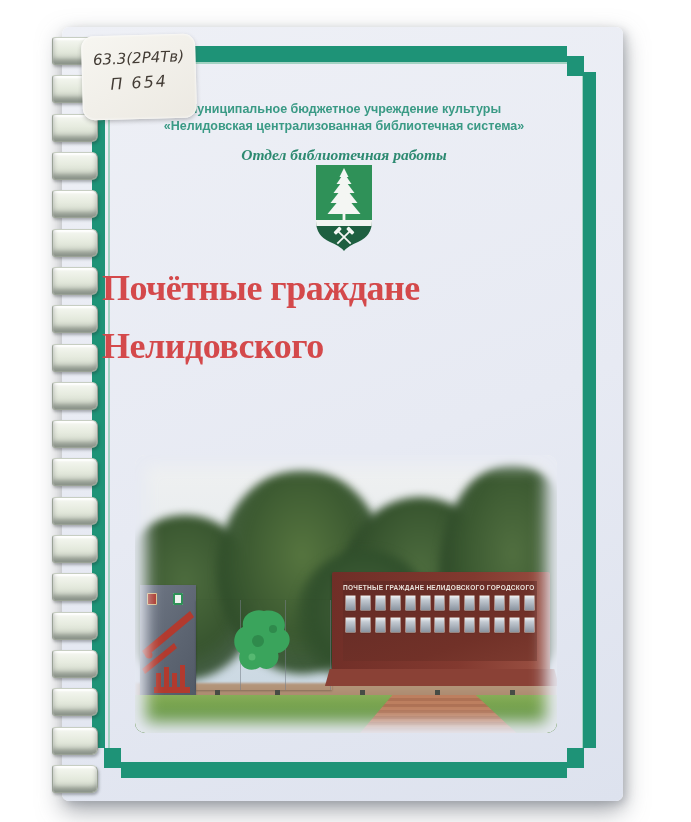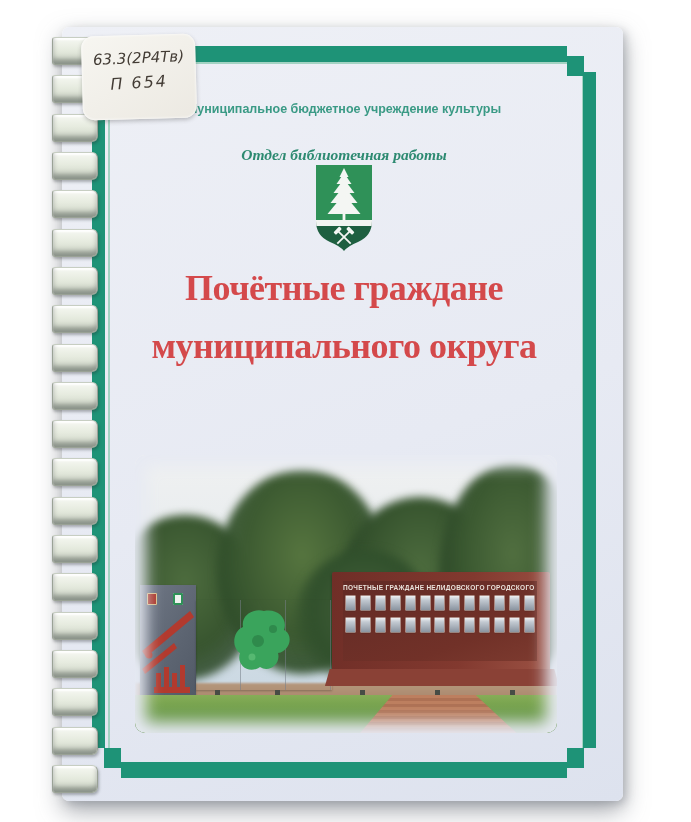--- a/index.html
+++ b/index.html
@@ -43,21 +43,21 @@
   .sticker .l2{margin-top:6px;font-size:16px;font-style:italic;letter-spacing:2px;transform:rotate(-2deg);}
   
   .hdr{position:absolute;left:60px;top:74px;width:444px;text-align:center;
     color:var(--header-green);font-weight:bold;font-size:12.5px;line-height:17px;}
   .dept{position:absolute;left:60px;top:119px;width:444px;text-align:center;
     color:var(--dept-green);font-weight:bold;font-style:italic;font-size:15.5px;
     font-family:"Liberation Serif",serif;}
   
   .arms{position:absolute;left:251px;top:136px;width:62px;height:90px;}
   
-  .title{position:absolute;left:40px;top:232px;width:484px;text-align:center;
+  .title{position:absolute;left:40px;top:232px;width:484px;text-align:left;
     color:var(--title-red);font-family:"Liberation Serif",serif;font-weight:bold;
     font-size:36px;line-height:58px;letter-spacing:-0.5px;}
   
   .photo{position:absolute;left:73px;top:428px;width:422px;height:278px;border-radius:10px;
     overflow:hidden;
     background:linear-gradient(180deg,#f0f1f1 0%,#e6ebee 38%,#cfdbe4 72%,#c6d5e1 100%);}
   .photo::after{content:'';position:absolute;inset:0;z-index:12;border-radius:10px;
     box-shadow:inset 0 0 16px 11px var(--page-bg);}
   .tree{position:absolute;filter:blur(4px);border-radius:50%;z-index:1;}
   .t1{left:-25px;top:60px;width:150px;height:165px;background:radial-gradient(ellipse at 50% 40%,#4d6c3e 0%,#38552f 50%,rgba(44,72,41,.85) 70%,rgba(44,72,41,0) 78%);}
@@ -139,20 +139,21 @@
     <div class="step step-bl"></div>
     <div class="step step-br"></div>
 
     <div class="sticker">
       <div class="l1">63.3(2Р4Тв)</div>
       <div class="l2">П 654</div>
     </div>
 
     <div class="hdr">
       <div>Муниципальное бюджетное учреждение культуры</div>
+      <div>«Нелидовская централизованная библиотечная система»</div>
     </div>
     <div class="dept">Отдел библиотечная работы</div>
 
     <svg class="arms" viewBox="0 0 62 90" xmlns="http://www.w3.org/2000/svg">
       <defs>
           <clipPath id="sh">
             <path d="M3,2 H59 V58 Q59,73 45,79 Q35,83 31,88 Q27,83 17,79 Q3,73 3,58 Z"></path>
           </clipPath>
         </defs>
       <g clip-path="url(#sh)">
@@ -175,21 +176,21 @@
           <g transform="rotate(-45 31 74)">
             <rect x="30.1" y="64.5" width="1.8" height="19"></rect>
             <rect x="26.8" y="63.2" width="8.4" height="3.6" rx="1"></rect>
           </g>
         </g>
       </g>
     </svg>
 
     <div class="title">
       <div>Почётные граждане</div>
-      <div>муниципального округа</div>
+      <div>Нелидовского</div>
     </div>
 
     <div class="photo">
       <div class="tree t1"></div>
       <div class="tree t2"></div>
       <div class="tree t3"></div>
       <div class="tree t4"></div>
       <div class="tree t5"></div>
       <div class="paving"></div>
 

